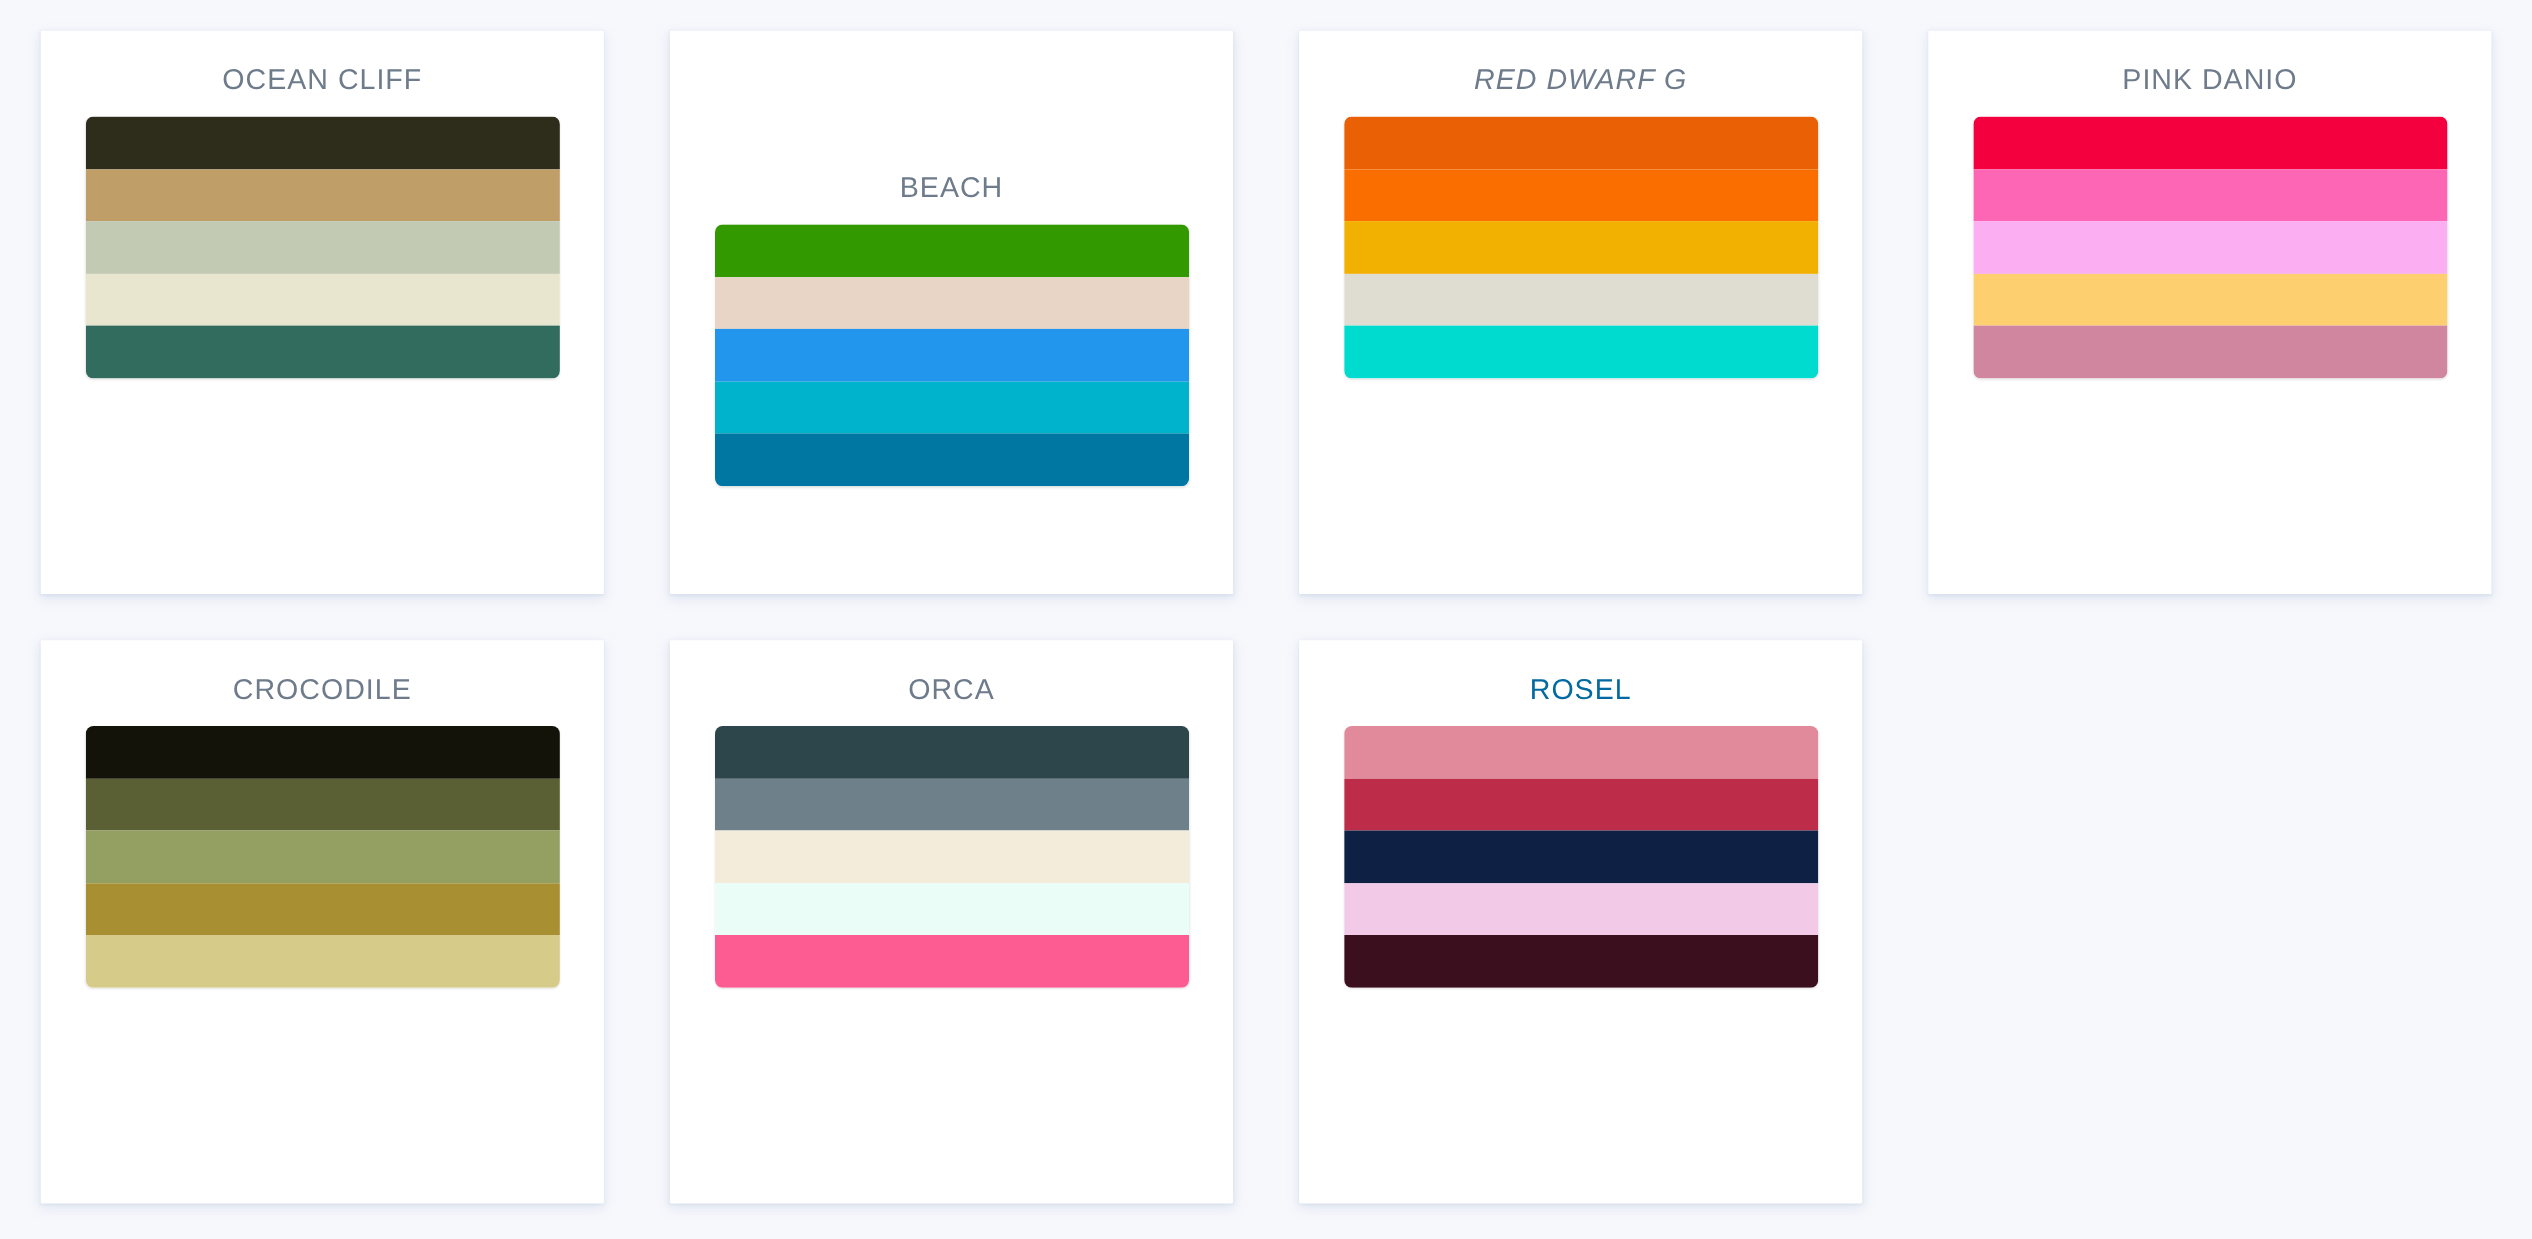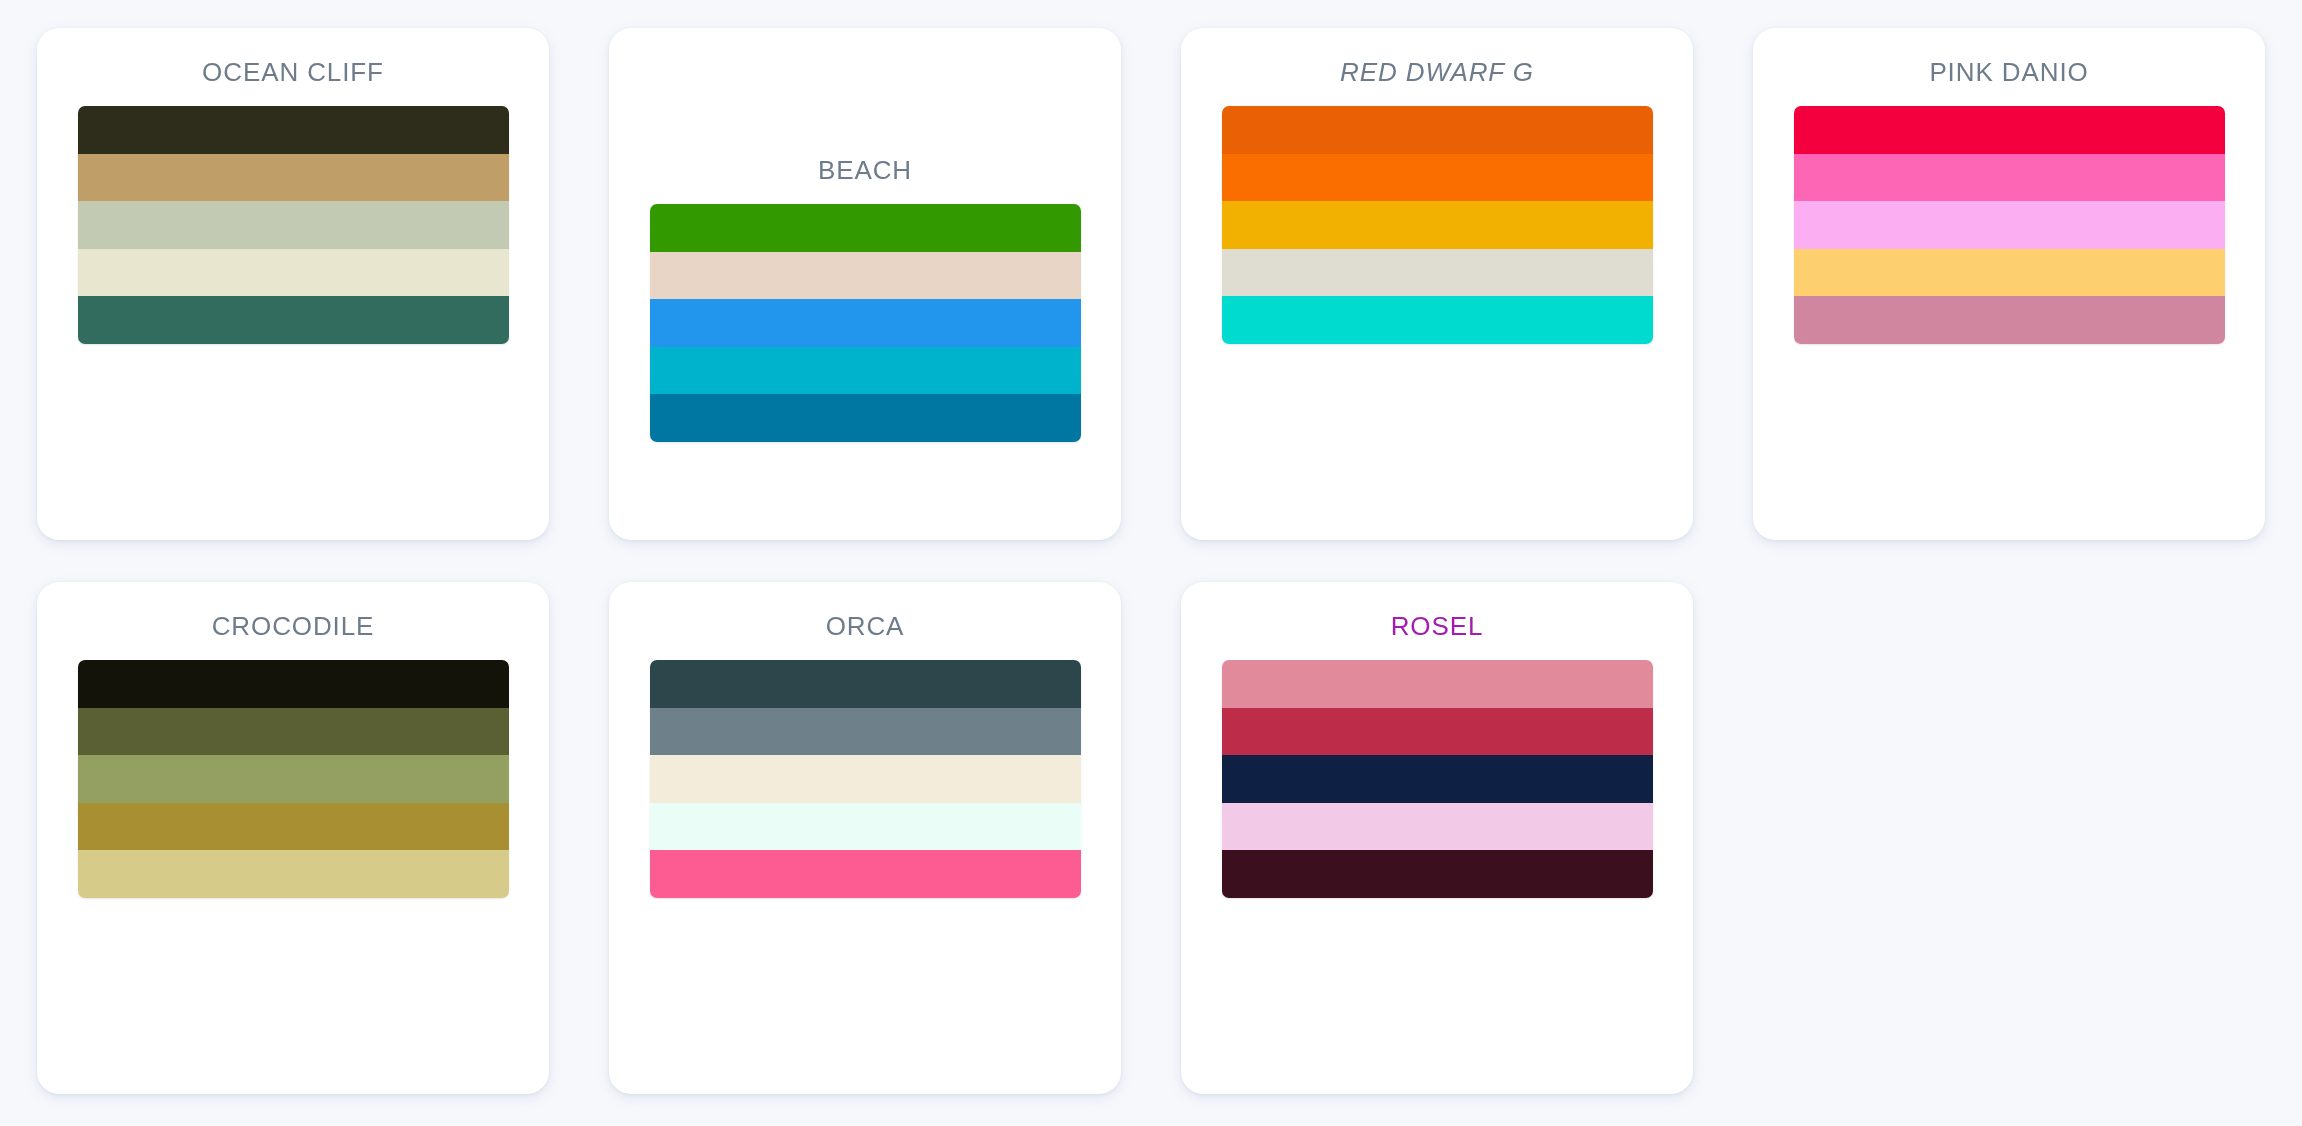--- a/index.html
+++ b/index.html
@@ -22,21 +22,21 @@
     display: grid;
     grid-template-columns: repeat(4, 1fr);
     grid-template-rows: repeat(2, 1fr);
     column-gap: 60px;
     row-gap: 42px;
     padding: 28px 37px 32px 37px;
   }
 
   .palette-card {
     background: #ffffff;
-    border-radius: 22px;
+    border-radius: 1px;
     box-shadow: 0 4px 12px rgba(186, 201, 222, 0.38),
                 0 1px 3px rgba(186, 201, 222, 0.30);
     display: flex;
     flex-direction: column;
     align-items: center;
     padding-top: 31px;
     overflow: hidden;
   }
 
   .palette-title {
@@ -124,21 +124,21 @@
       <div class="palette-title" style="color: rgb(110, 123, 139);">ORCA</div>
       <div class="swatch-stack">
         <div class="swatch-band" style="background-color: rgb(44, 70, 76);"></div>
         <div class="swatch-band" style="background-color: rgb(110, 128, 137);"></div>
         <div class="swatch-band" style="background-color: rgb(243, 236, 218);"></div>
         <div class="swatch-band" style="background-color: rgb(234, 253, 247);"></div>
         <div class="swatch-band" style="background-color: rgb(253, 92, 146);"></div>
       </div>
     </div>
     <div class="palette-card" style="background-color: rgb(255, 255, 255);">
-      <div class="palette-title" style="color: #a21caf;">ROSEL</div>
+      <div class="palette-title" style="color: #0369a1;">ROSEL</div>
       <div class="swatch-stack">
         <div class="swatch-band" style="background-color: rgb(225, 138, 156);"></div>
         <div class="swatch-band" style="background-color: rgb(189, 44, 73);"></div>
         <div class="swatch-band" style="background-color: rgb(14, 32, 68);"></div>
         <div class="swatch-band" style="background-color: rgb(243, 201, 232);"></div>
         <div class="swatch-band" style="background-color: rgb(59, 15, 30);"></div>
       </div>
     </div>
   </div>
 

